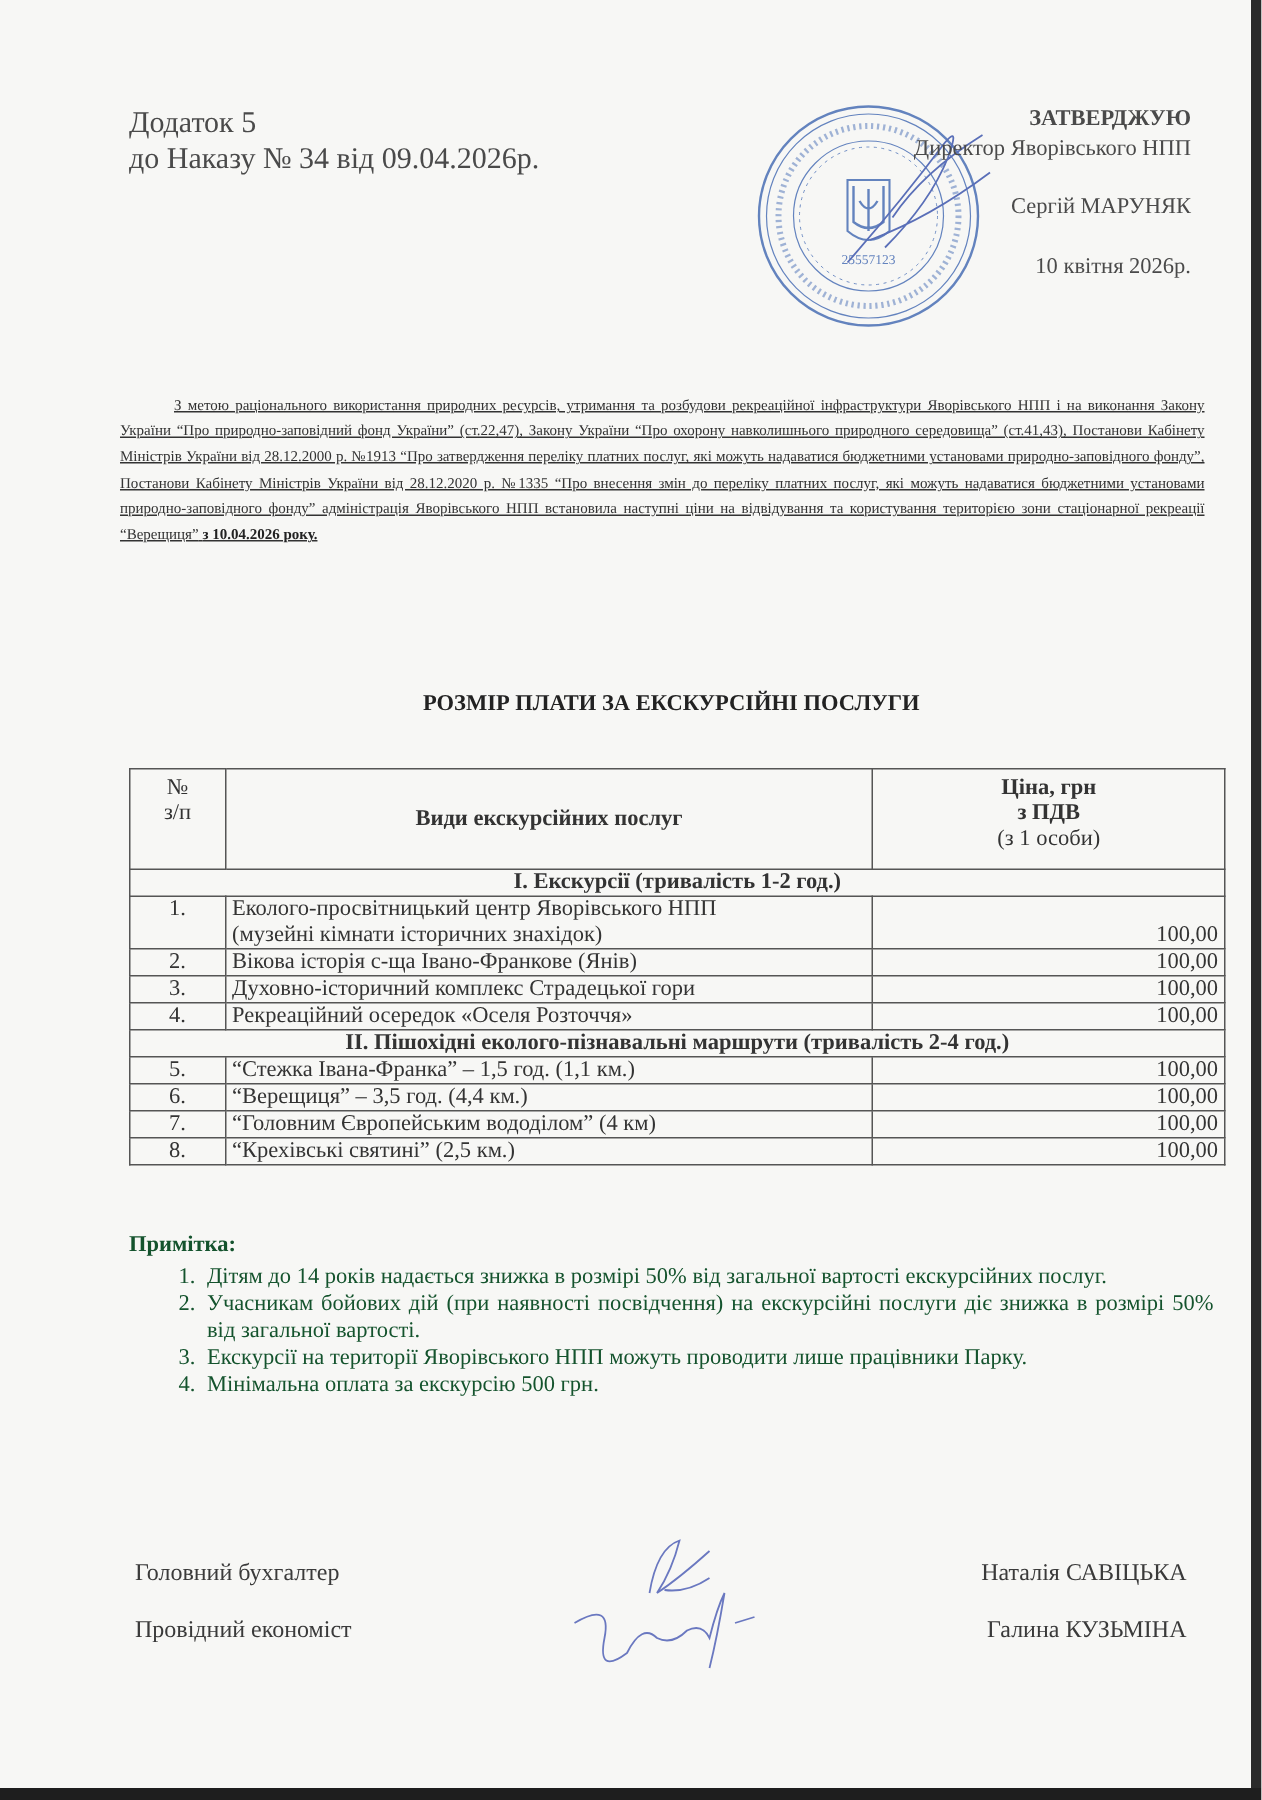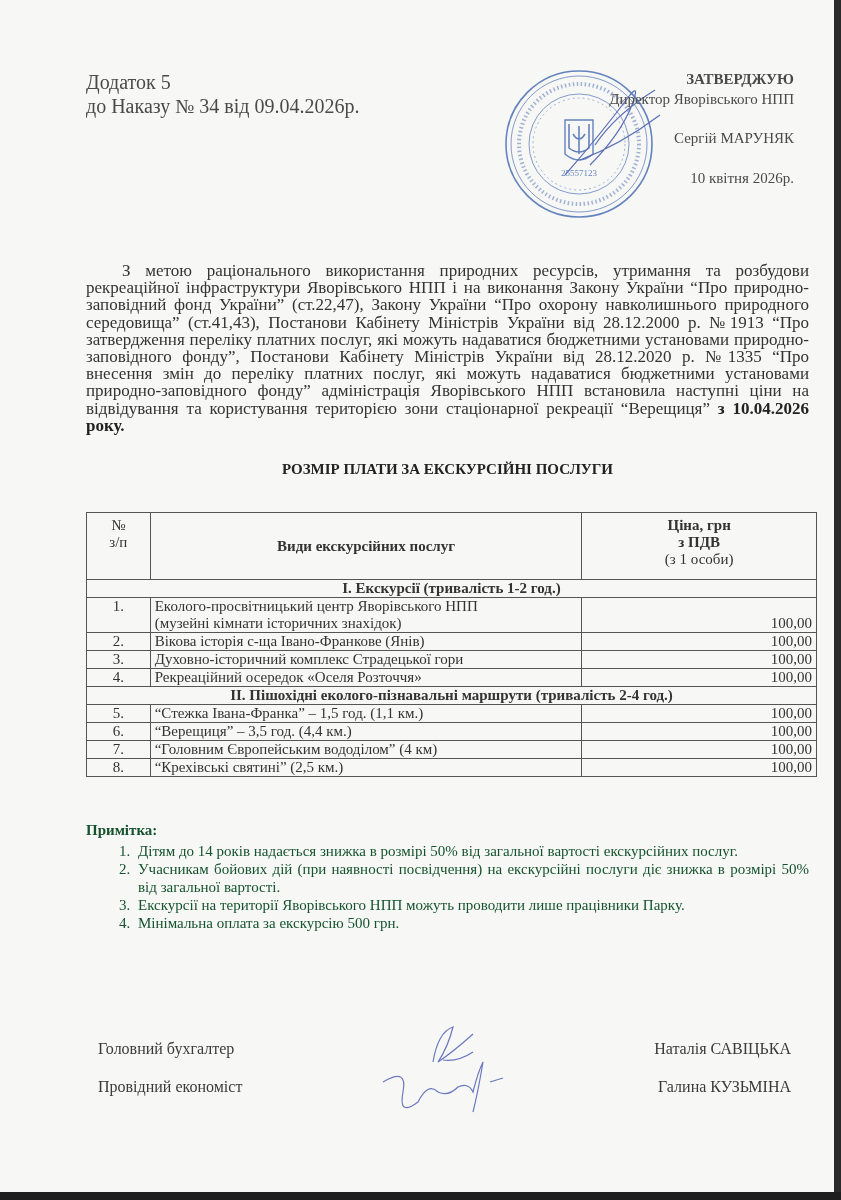--- a/index.html
+++ b/index.html
@@ -32,23 +32,23 @@
 
   .stamp {
     position: absolute; left: 503px; top: 68px; width: 152px; height: 152px;
     opacity: 0.85;
   }
   .signature-director {
     position: absolute; left: 560px; top: 75px; width: 110px; height: 120px;
   }
 
   .intro {
-    position: absolute; left: 86px; top: 262px; width: 723px;
-    font-size: 17px; line-height: 17.2px; text-align: justify;
-    text-indent: 36px; color: #333;
+    position: absolute; left: 80px; top: 262px; width: 723px;
+    font-size: 10px; line-height: 17.2px; text-align: justify;
+    text-indent: 36px; color: #333; text-decoration: underline;
   }
   .intro b { font-weight: bold; color: #222; }
 
   .doc-title {
     position: absolute; left: 86px; top: 460px; width: 723px;
     text-align: center; font-weight: bold; font-size: 15px; line-height: 18px;
     color: #222;
   }
 
   table.prices {
@@ -74,21 +74,21 @@
     font-size: 15px; line-height: 18px; color: #14532d;
   }
   .notes .notes-title { font-weight: bold; }
   .notes ol { margin: 3px 0 0 0; padding-left: 48px; }
   .notes li { text-align: justify; padding-left: 4px; }
 
   .sign-row {
     position: absolute; left: 86px; width: 705px;
     font-size: 16px; color: #3a3a3a;
   }
-  .sign-row .role { position: absolute; left: 12px; text-align: center; }
+  .sign-row .role { position: absolute; left: 4px; text-align: center; }
   .sign-row .person { position: absolute; right: 0; }
   .sign1 { top: 1040px; }
   .sign2 { top: 1078px; }
   .signature-bottom {
     position: absolute; left: 378px; top: 1022px; width: 150px; height: 100px;
   }
 </style>
 </head>
 <body>
 

